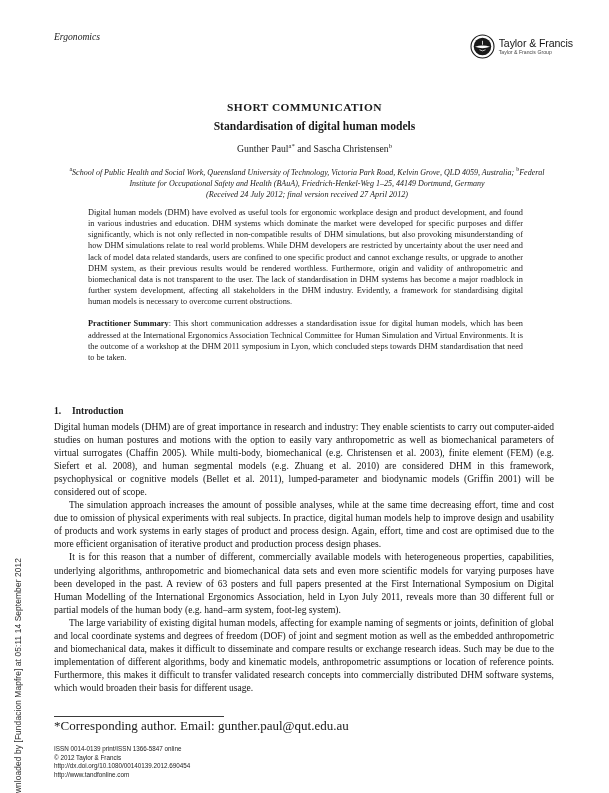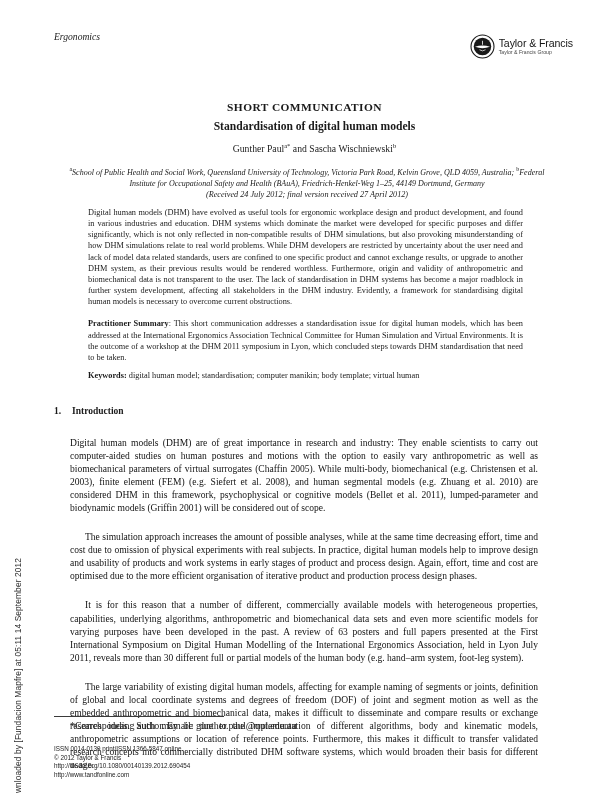--- a/index.html
+++ b/index.html
@@ -182,42 +182,41 @@
     position: absolute;
     left: 54px;
     width: 500px;
     top: 420px;
   }
   .body-para {
     font-size: 9.55px;
     line-height: 13.05px;
     text-align: justify;
     text-align-last: left;
-    margin: 16px;
+    margin: 0;
     text-indent: 15px;
     color: #131313;
   }
   .body-para.noindent { text-indent: 0; }
 
   
   #footnote-rule {
     position: absolute;
     left: 54px;
     top: 716px;
     width: 170px;
     height: 0;
     border-top: 0.8px solid #3a3a3a;
   }
   #corresponding-author {
     position: absolute;
     left: 54px;
     top: 720px;
-    font-size: 10px;
+    font-size: 13px;
     line-height: 12px;
-    margin-left: 16px;
   }
   #imprint {
     position: absolute;
     left: 54px;
     top: 745px;
     font-family: "Liberation Sans", sans-serif;
     font-size: 6.3px;
     line-height: 8.6px;
     color: #222;
   }
@@ -247,37 +246,34 @@
     <span class="tf-wordmark">
       <span class="tf-name">Taylor &amp; Francis</span>
       <span class="tf-group">Taylor &amp; Francis Group</span>
     </span>
   </div>
 
   <div id="article-type">SHORT COMMUNICATION</div>
   <div id="article-title">Standardisation of digital human models</div>
 
   <div id="authors">
-    <span>Gunther Paul</span><sup>a*</sup><span> and </span><span>Sascha Wischniewski</span><sup>b</sup>
+    <span>Gunther Paul</span><sup>a*</sup><span> and </span><span>Sascha Christensen</span><sup>b</sup>
   </div>
 
   <div id="affiliations">
     <sup>a</sup><span>School of Public Health and Social Work, Queensland University of Technology, Victoria Park Road, Kelvin Grove, QLD 4059, Australia; </span><sup>b</sup><span>Federal Institute for Occupational Safety and Health (BAuA), Friedrich-Henkel-Weg 1–25, 44149 Dortmund, Germany</span>
   </div>
 
   <div id="received-line">(Received 24 July 2012; final version received 27 April 2012)</div>
 
   <div id="abstract-block">
     <p class="abs-para">Digital human models (DHM) have evolved as useful tools for ergonomic workplace design and product development, and found in various industries and education. DHM systems which dominate the market were developed for specific purposes and differ significantly, which is not only reflected in non-compatible results of DHM simulations, but also provoking misunderstanding of how DHM simulations relate to real world problems. While DHM developers are restricted by uncertainty about the user need and lack of model data related standards, users are confined to one specific product and cannot exchange results, or upgrade to another DHM system, as their previous results would be rendered worthless. Furthermore, origin and validity of anthropometric and biomechanical data is not transparent to the user. The lack of standardisation in DHM systems has become a major roadblock in further system development, affecting all stakeholders in the DHM industry. Evidently, a framework for standardising digital human models is necessary to overcome current obstructions.</p>
     <p class="abs-para spaced"><b>Practitioner Summary</b><span>: This short communication addresses a standardisation issue for digital human models, which has been addressed at the International Ergonomics Association Technical Committee for Human Simulation and Virtual Environments. It is the outcome of a workshop at the DHM 2011 symposium in Lyon, which concluded steps towards DHM standardisation that need to be taken.</span></p>
   </div>
 
-  <div id="keywords">
-    <b>Keywords:</b><span> digital human model; standardisation; computer manikin; body template; virtual human</span>
-  </div>
 
   <div id="section-heading">
     <span class="num">1.</span><span>Introduction</span>
   </div>
 
   <div id="body-text">
     <p class="body-para noindent">Digital human models (DHM) are of great importance in research and industry: They enable scientists to carry out computer-aided studies on human postures and motions with the option to easily vary anthropometric as well as biomechanical parameters of virtual surrogates (Chaffin 2005). While multi-body, biomechanical (e.g. Christensen et al. 2003), finite element (FEM) (e.g. Siefert et al. 2008), and human segmental models (e.g. Zhuang et al. 2010) are considered DHM in this framework, psychophysical or cognitive models (Bellet et al. 2011), lumped-parameter and biodynamic models (Griffin 2001) will be considered out of scope.</p>
     <p class="body-para">The simulation approach increases the amount of possible analyses, while at the same time decreasing effort, time and cost due to omission of physical experiments with real subjects. In practice, digital human models help to improve design and usability of products and work systems in early stages of product and process design. Again, effort, time and cost are optimised due to the more efficient organisation of iterative product and production process design phases.</p>
     <p class="body-para">It is for this reason that a number of different, commercially available models with heterogeneous properties, capabilities, underlying algorithms, anthropometric and biomechanical data sets and even more scientific models for varying purposes have been developed in the past. A review of 63 posters and full papers presented at the First International Symposium on Digital Human Modelling of the International Ergonomics Association, held in Lyon July 2011, reveals more than 30 different full or partial models of the human body (e.g. hand–arm system, foot-leg system).</p>
     <p class="body-para">The large variability of existing digital human models, affecting for example naming of segments or joints, definition of global and local coordinate systems and degrees of freedom (DOF) of joint and segment motion as well as the embedded anthropometric and biomechanical data, makes it difficult to disseminate and compare results or exchange research ideas. Such may be due to the implementation of different algorithms, body and kinematic models, anthropometric assumptions or location of reference points. Furthermore, this makes it difficult to transfer validated research concepts into commercially distributed DHM software systems, which would broaden their basis for different usage.</p>

